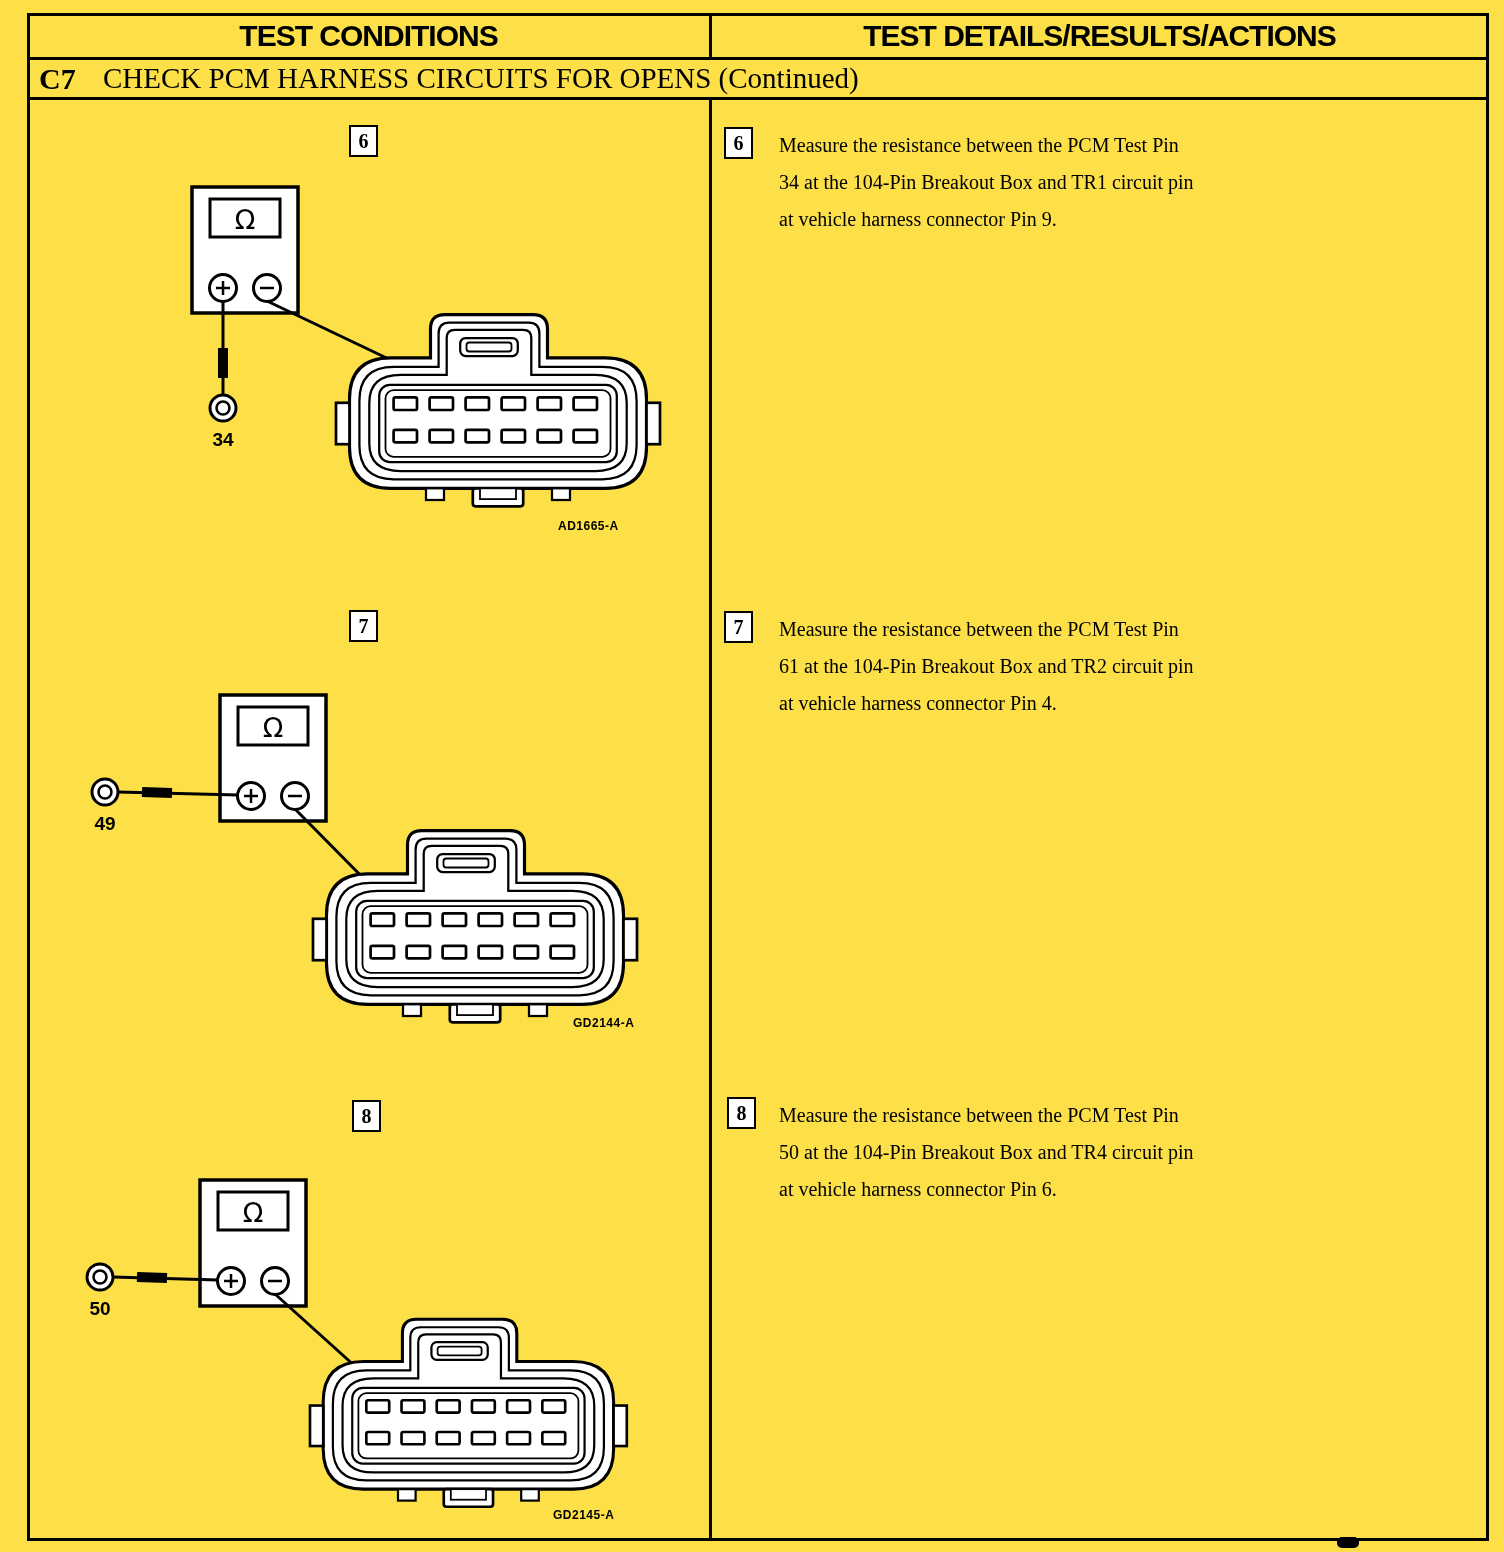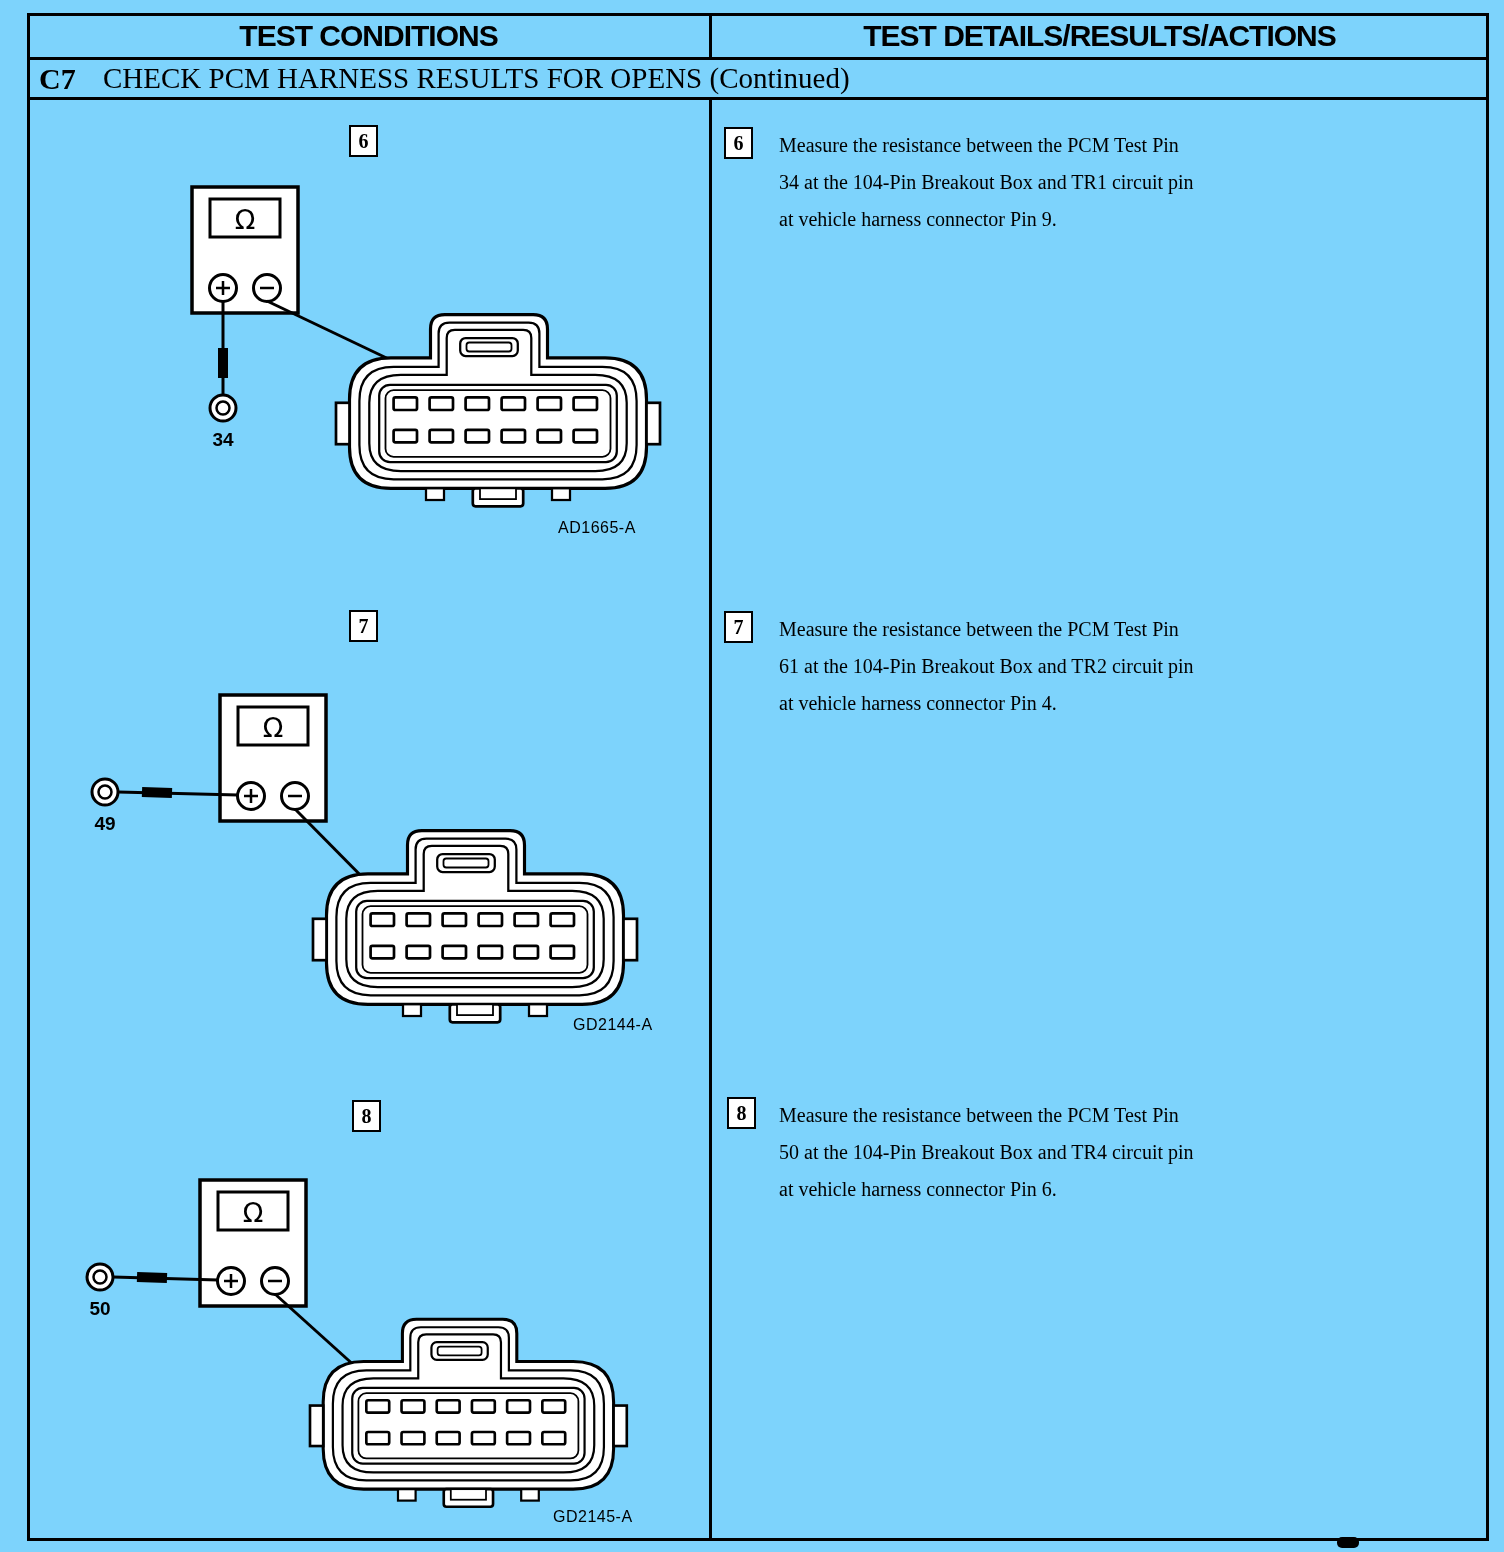--- a/index.html
+++ b/index.html
@@ -1,18 +1,18 @@
 <!DOCTYPE html>
 <html><head>
 <meta charset="utf-8">
 <style>
   * { margin:0; padding:0; box-sizing:border-box; }
   html,body { background:#ffffff; }
   .page {
-    position:relative; width:1504px; height:1552px; background:#7dd3fc;
+    position:relative; width:1504px; height:1552px; background:#fde047;
     font-family:"Liberation Serif", serif; color:#000; overflow:hidden;
   }
   .frame {
     position:absolute; left:27px; top:13px; width:1462px; height:1528px;
     border:3px solid #000;
   }
   .hline { position:absolute; background:#000; }
   .vline { position:absolute; background:#000; }
   .header-cell {
     position:absolute; top:15px; height:42px;
@@ -34,21 +34,21 @@
     display:flex; align-items:center; justify-content:center;
     font-family:"Liberation Serif", serif; font-weight:bold; font-size:20px;
     background:#fff; z-index:4;
   }
   .instr { position:absolute; left:779px; width:660px; z-index:3; }
   .instr .line {
     font-size:20px; line-height:37px; font-family:"Liberation Serif", serif;
   }
   .figlabel {
     position:absolute; font-family:"Liberation Sans", sans-serif;
-    font-weight:normal; font-size:16px; letter-spacing:0.5px; z-index:5;
+    font-weight:bold; font-size:12px; letter-spacing:0.5px; z-index:5;
   }
   .pinlabel-font { font-family:"Liberation Sans", sans-serif; font-weight:bold; }
   svg.diagram { position:absolute; z-index:2; overflow:visible; }
   .ln { fill:#ffffff; stroke:#000000; }
   .wire { stroke:#000; fill:none; }
   .artifact {
     position:absolute; left:1337px; top:1537px; width:22px; height:11px;
     background:#000; border-radius:5px;
   }
 </style>
@@ -107,21 +107,21 @@
   <div class="hline" style="left:27px; top:57px; width:1462px; height:3px;"></div>
   <div class="hline" style="left:27px; top:97px; width:1462px; height:3px;"></div>
   <div class="vline" style="left:709px; top:13px; width:3px; height:47px;"></div>
   <div class="vline" style="left:709px; top:100px; width:3px; height:1441px;"></div>
 
   <div class="header-cell" style="left:27px; width:683px;">TEST CONDITIONS</div>
   <div class="header-cell" style="left:710px; width:779px;">TEST DETAILS/RESULTS/ACTIONS</div>
 
   <div class="c7-row">
     <div class="c7-code">C7</div>
-    <div class="c7-title">CHECK PCM HARNESS RESULTS FOR OPENS (Continued)</div>
+    <div class="c7-title">CHECK PCM HARNESS CIRCUITS FOR OPENS (Continued)</div>
   </div>
 
   <div class="numbox" style="left:349px; top:125px;">6</div>
 
   <svg class="diagram" style="left:30px; top:110px;" width="680" height="445" viewBox="0 0 680 445">
     <use href="#ohmmeter" x="160" y="75" width="110" height="132"></use>
     <line class="wire" x1="193" y1="191" x2="193" y2="285" stroke-width="3"></line>
     <line class="wire" x1="193" y1="238" x2="193" y2="268" stroke-width="10"></line>
     <circle class="ln" cx="193" cy="298" r="13" stroke-width="3"></circle>
     <circle class="ln" cx="193" cy="298" r="6.5" stroke-width="2.5"></circle>

